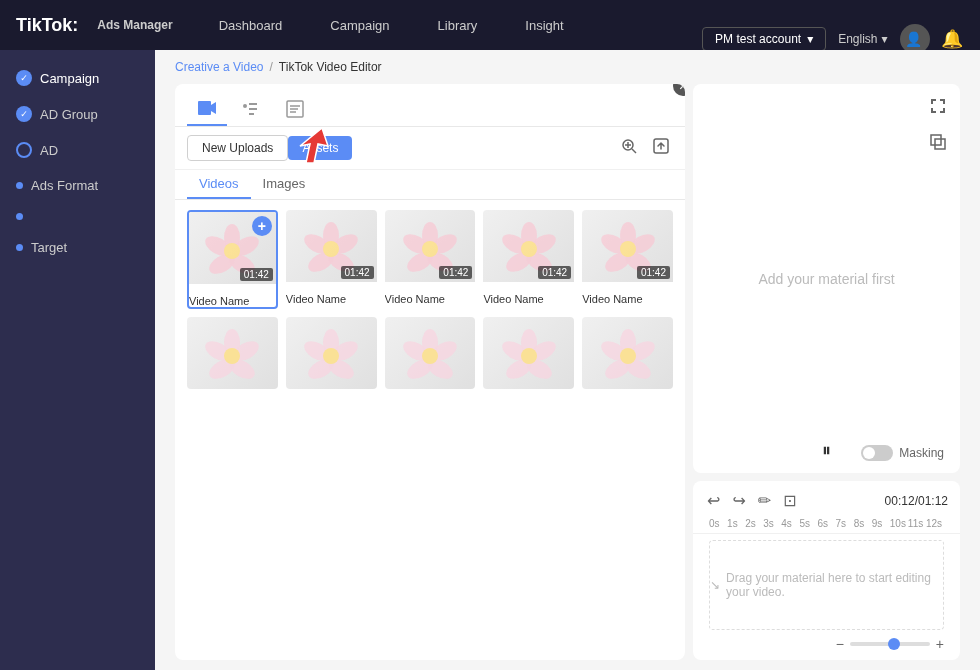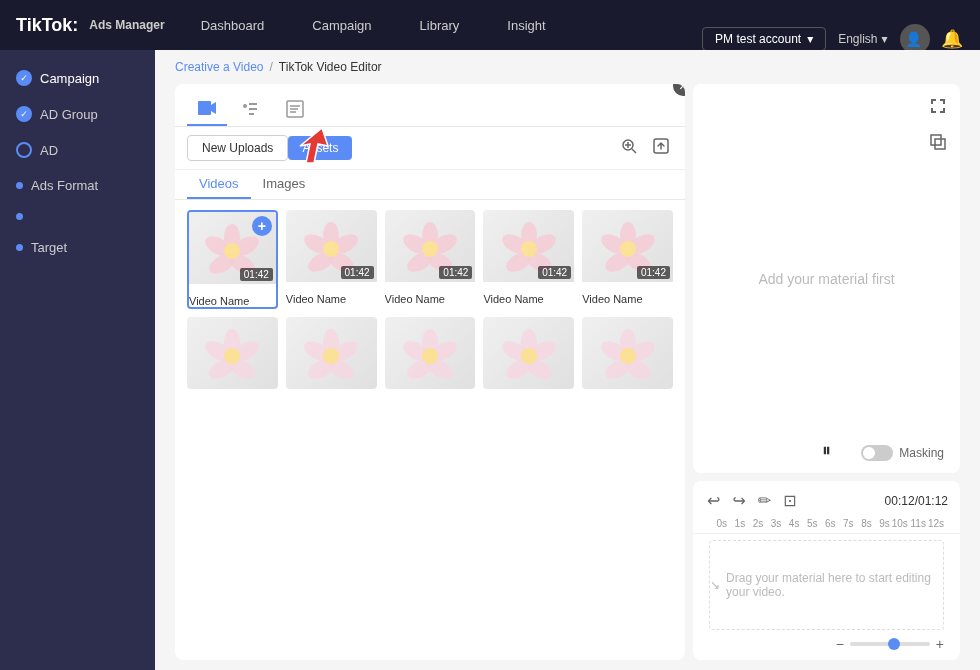--- a/index.html
+++ b/index.html
@@ -10,24 +10,24 @@
       background: #1a1a2e;
       height: 50px;
       display: flex;
       align-items: center;
       padding: 0 16px;
       color: white;
     }
     .nav-brand {
       display: flex;
       align-items: center;
-      gap: 11px;
+      gap: 19px;
       font-weight: bold;
       font-size: 14px;
-      margin-right: 20px;
+      margin-right: 30px;
     }
     .tiktok-logo {
       font-size: 18px;
       font-weight: 900;
     }
     .ads-manager-label {
       font-size: 12px;
       color: #ccc;
     }
     .nav-items {
@@ -475,21 +475,21 @@
       display: flex;
       padding: 0 16px;
       font-size: 10px;
       color: #999;
       gap: 0;
       border-bottom: 1px solid #f0f0f0;
       padding-bottom: 4px;
     }
     .ruler-mark {
       flex: 1;
-      text-align: right;
+      text-align: left;
     }
     .timeline-track {
       height: 90px;
       margin: 0 16px;
       border: 1px dashed #ddd;
       border-radius: 4px;
       display: flex;
       align-items: center;
       justify-content: center;
       color: #aaa;

